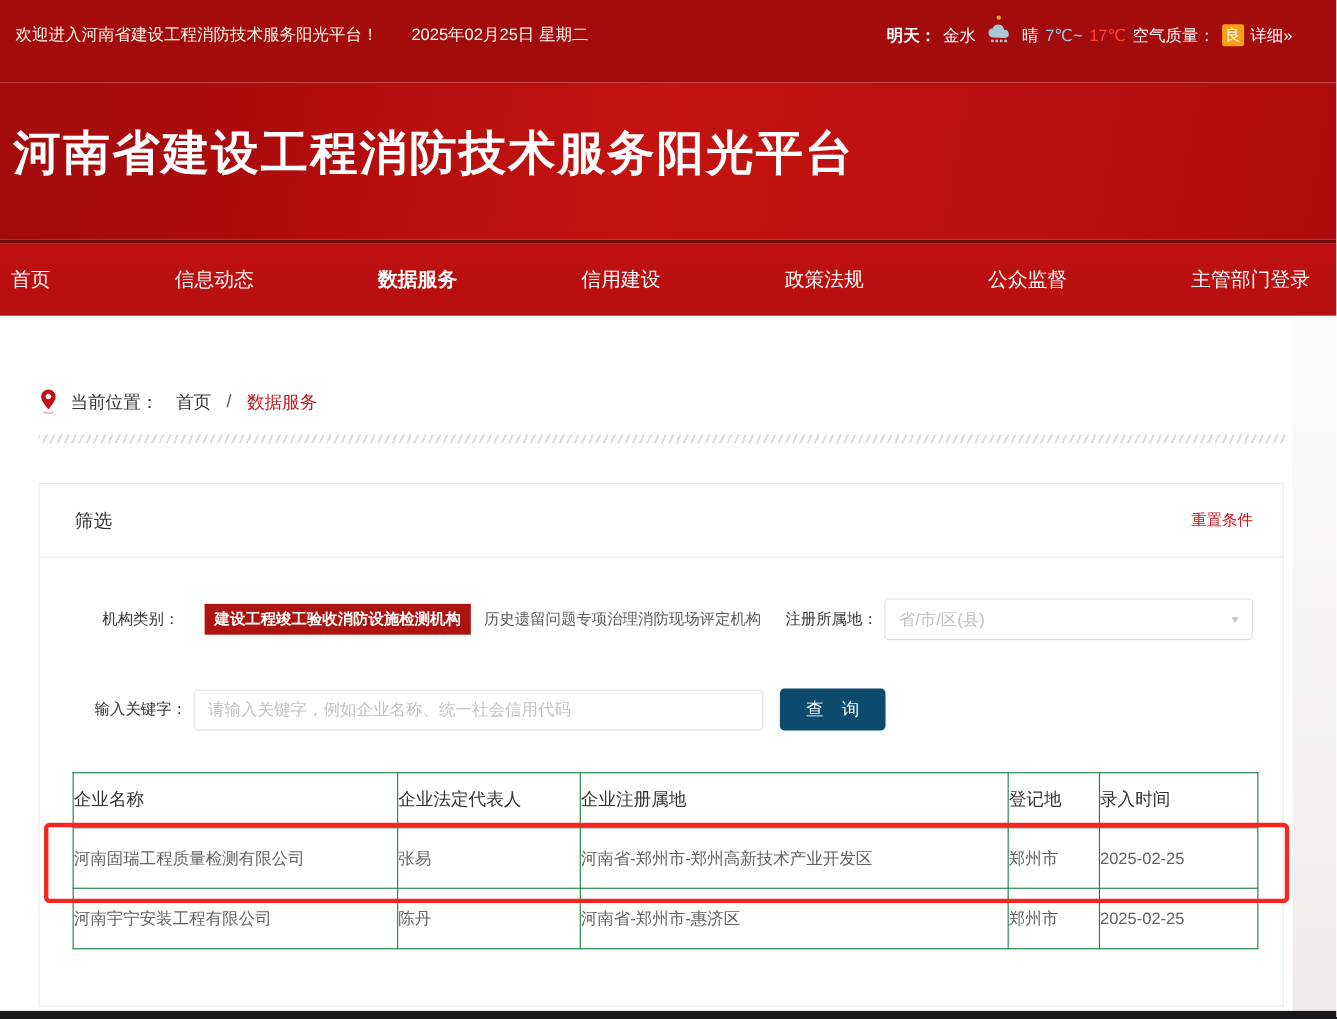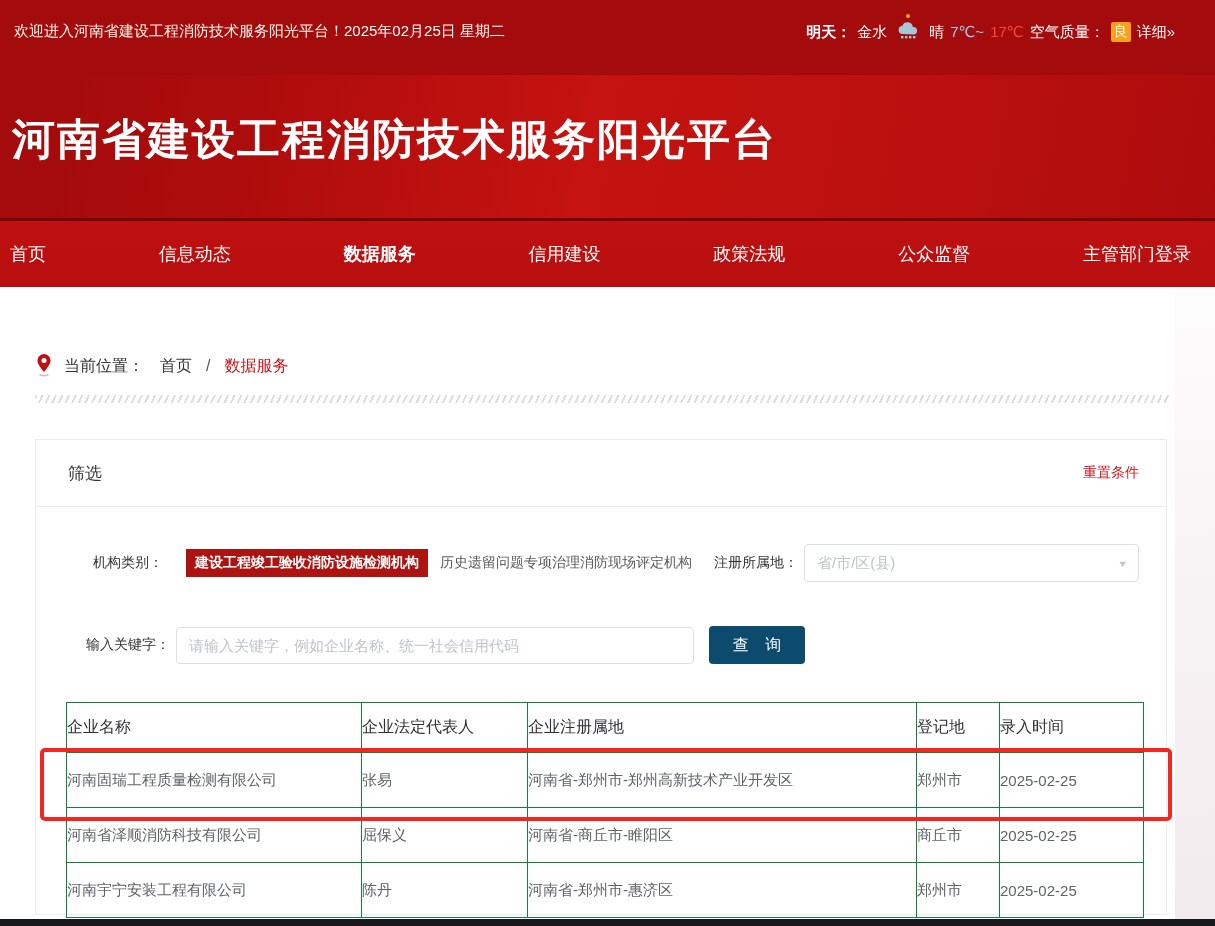--- a/index.html
+++ b/index.html
@@ -4,21 +4,21 @@
 <style>
   * { margin:0; padding:0; box-sizing:border-box; }
   html,body { width:1215px; height:926px; overflow:hidden; background:#fff;
     font-family:"Liberation Sans","DejaVu Sans",sans-serif; }
   .page { position:relative; width:1215px; height:926px; background:#fff; }
 
   
   .topbar { height:75px; background:#a30b0c; display:flex; align-items:flex-start;
     padding:22px 40px 0 14px; color:#fdf6e3; font-size:15px; }
   .topbar .welcome { color:#fcf7e8; }
-  .topbar .date { color:#fdfdf5;text-align:center; }
+  .topbar .date { margin-left:30px; color:#fdfdf5;text-align:center; }
   .weather { margin-left:auto; display:flex; align-items:center; gap:6px; color:#fff; }
   .weather .w-label { font-weight:bold; }
   .cloud-wrap { position:relative; width:26px; height:20px; margin:0 2px; }
   .cloud-wrap .dot { position:absolute; top:-8px; left:11px; width:4px; height:4px;
     border-radius:50%; background:#ffa424; }
   .temp-low { color:#9ccbe8; }
   .temp-high { color:#ff4633; }
   .aqi-badge { display:inline-block; background:#f9a01b; color:#fff; font-size:14px;
     padding:1px 3px; border-radius:2px; }
 
@@ -190,27 +190,20 @@
       </thead>
       <tbody>
         <tr>
           <td>河南固瑞工程质量检测有限公司</td>
           <td>张易</td>
           <td>河南省-郑州市-郑州高新技术产业开发区</td>
           <td>郑州市</td>
           <td>2025-02-25</td>
         </tr>
         <tr>
-          <td>河南省泽顺消防科技有限公司</td>
-          <td>屈保义</td>
-          <td>河南省-商丘市-睢阳区</td>
-          <td>商丘市</td>
-          <td>2025-02-25</td>
-        </tr>
-        <tr>
           <td>河南宇宁安装工程有限公司</td>
           <td>陈丹</td>
           <td>河南省-郑州市-惠济区</td>
           <td>郑州市</td>
           <td>2025-02-25</td>
         </tr>
       </tbody>
     </table>
   </div>
 

